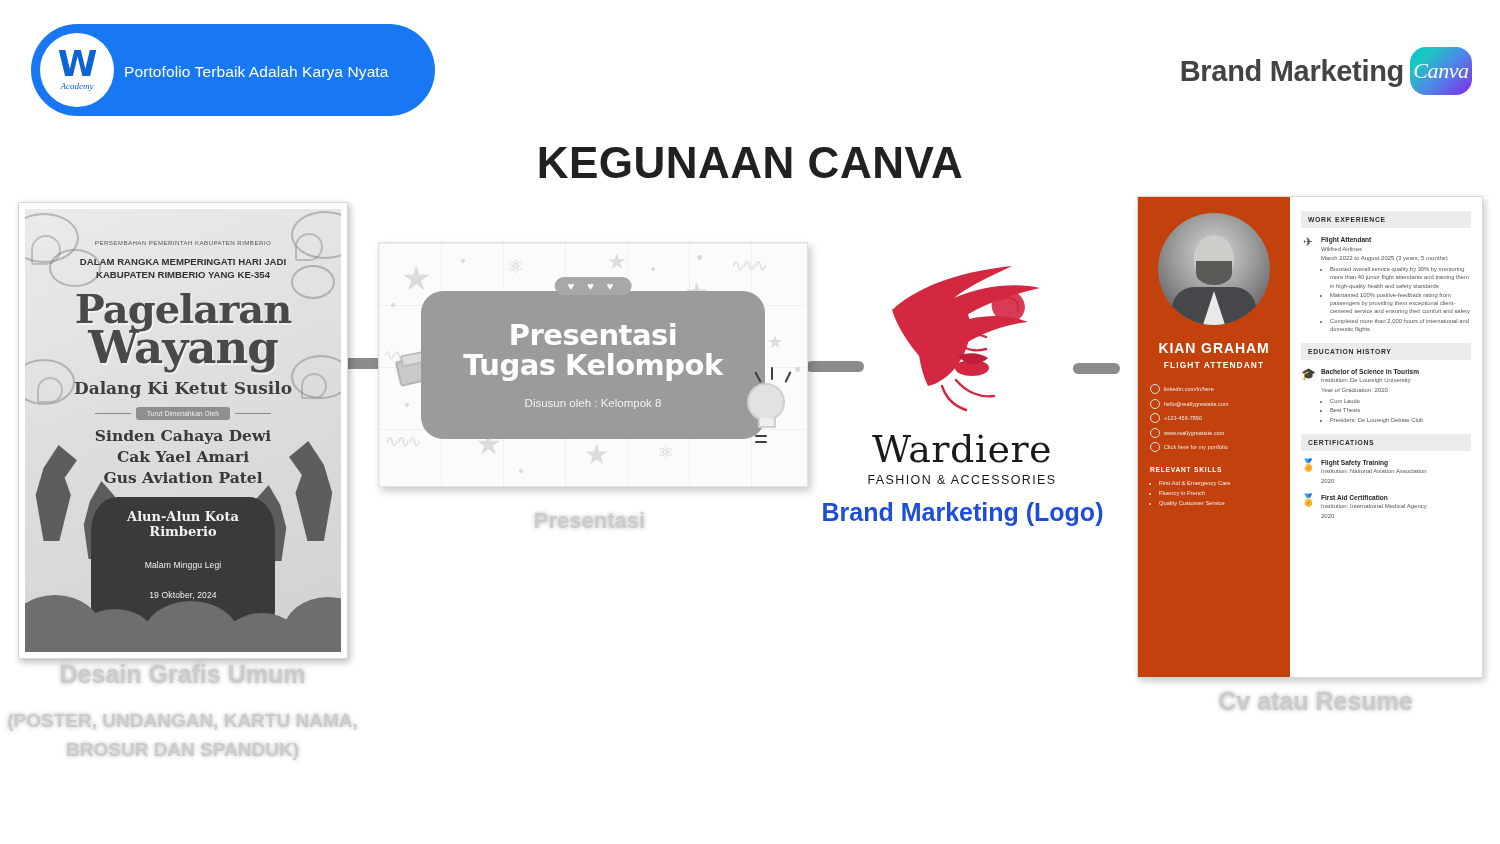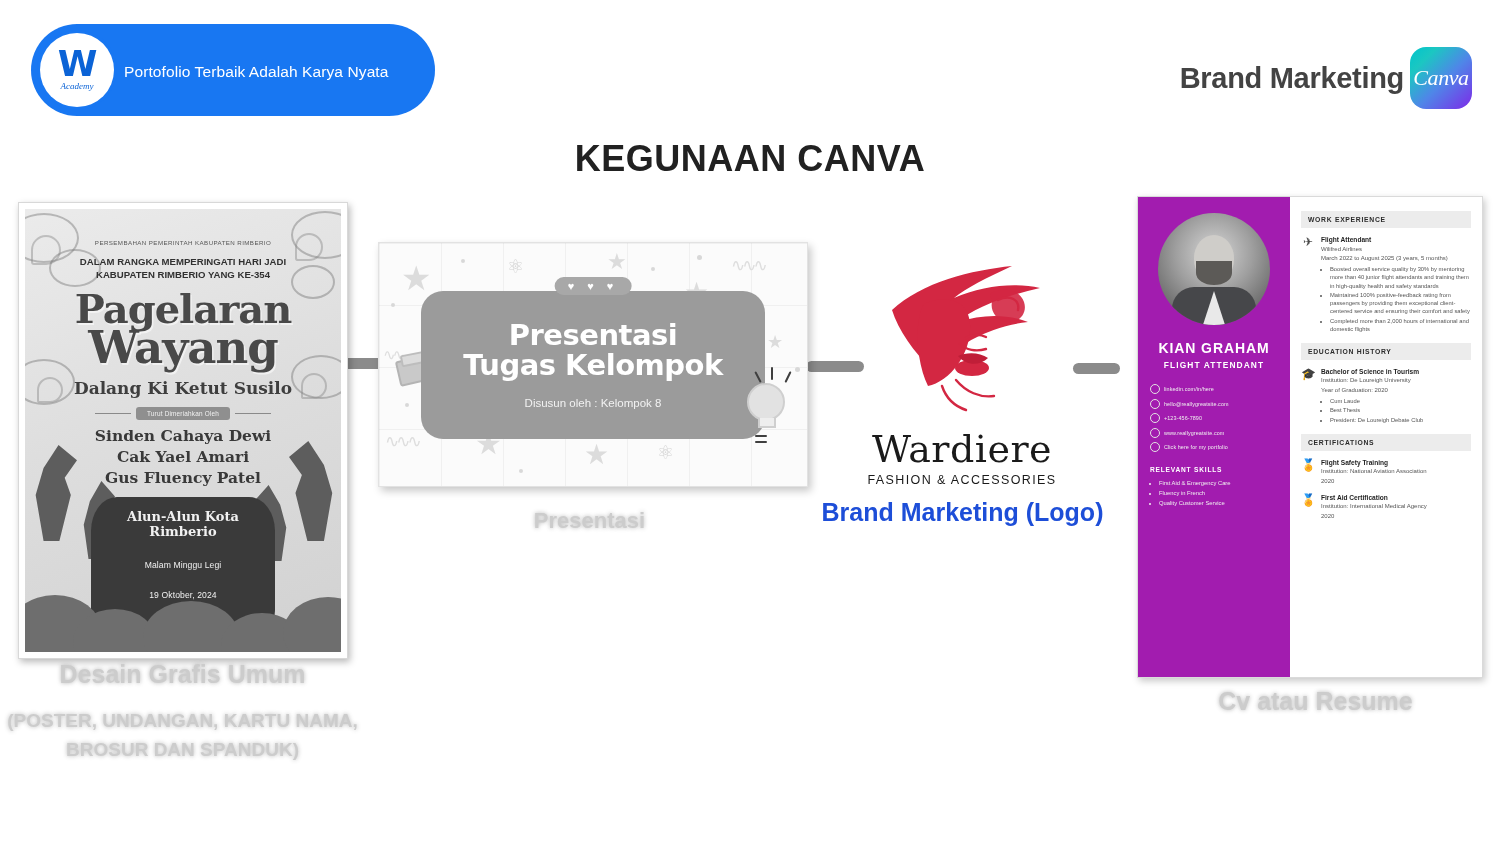--- a/index.html
+++ b/index.html
@@ -34,33 +34,33 @@
   #wa-title{
     font-size:33px;font-weight:bold;letter-spacing:-.5px;line-height:1;
     padding-bottom:3px;border-bottom:2px solid #ffffff;display:inline-block;
   }
   #wa-tagline{font-size:15.5px;margin-top:4px;letter-spacing:.1px;}
 
   
   #hdr-right{right:28px;top:47px;display:flex;align-items:center;gap:6px;}
   #hdr-right-label{font-size:29px;font-weight:bold;color:#434343;letter-spacing:-.3px;}
   #canva-logo{
-    width:62px;height:62px;border-radius:16px;
+    width:62px;height:48px;border-radius:16px;
     background:linear-gradient(135deg,#00C4CC 0%,#1BC7C2 22%,#4F86E8 55%,#7D2AE8 100%);
     display:flex;align-items:center;justify-content:center;
   }
   #canva-logo span{
     color:#fff;font-size:22px;font-style:italic;
     font-family:"Liberation Serif",serif;letter-spacing:-.4px;
   }
 
   
   #slide-title{
     left:0;right:0;top:138px;text-align:center;
-    font-size:36px;font-weight:bold;color:#212121;letter-spacing:.5px;
+    font-size:44px;font-weight:bold;color:#212121;letter-spacing:.5px;
   }
 
   
   .connector{background:#8b8b8b;border-radius:6px;height:11px;}
   #conn-1{left:342px;top:358px;width:60px;}
   #conn-2{left:806px;top:361px;width:58px;}
   #conn-3{left:1073px;top:363px;width:47px;}
 
   
   #poster-card{
@@ -192,21 +192,21 @@
   }
 
   
   #cv-card{
     left:1137px;top:196px;width:344px;height:480px;
     background:#fff;border:1px solid #dadada;
     box-shadow:2px 3px 7px rgba(0,0,0,.22);
     display:flex;overflow:hidden;
   }
   #cv-left{
-    width:152px;background:#a21caf;color:#fff;flex:0 0 auto;
+    width:152px;background:#c2410c;color:#fff;flex:0 0 auto;
     padding:16px 12px 0;box-sizing:border-box;
   }
   #cv-photo{
     width:112px;height:112px;border-radius:50%;margin:0 auto;
     background:radial-gradient(circle at 50% 36%,#d7d7d7 0%,#9f9f9f 42%,#6d6d6d 75%,#575757 100%);
     position:relative;overflow:hidden;
   }
   #cv-photo .head{
     position:absolute;left:50%;transform:translateX(-50%);top:22px;
     width:40px;height:46px;border-radius:50% 50% 46% 46%;background:#cfcdc9;
@@ -317,21 +317,21 @@
       <div id="p-main2">Wayang</div>
       <div id="p-dalang">Dalang Ki Ketut Susilo</div>
       <div id="p-turut-wrap">
         <div class="ln"></div>
         <div id="p-turut">Turut Dimeriahkan Oleh</div>
         <div class="ln"></div>
       </div>
       <div id="p-names">
         <div class="p-name">Sinden Cahaya Dewi</div>
         <div class="p-name">Cak Yael Amari</div>
-        <div class="p-name">Gus Fluency Patel</div>
+        <div class="p-name">Gus Aviation Patel</div>
       </div>
     </div>
 
     <div class="puppet" style="left:8px;top:236px;width:44px;height:96px;clip-path:polygon(58% 0,100% 16%,72% 34%,86% 52%,60% 100%,24% 100%,6% 52%,24% 24%);"></div>
     <div class="puppet" style="right:6px;top:232px;width:46px;height:100px;clip-path:polygon(42% 0,0 16%,28% 34%,14% 52%,40% 100%,76% 100%,94% 52%,76% 24%);"></div>
     <div class="puppet" style="left:56px;top:272px;width:34px;height:78px;clip-path:polygon(60% 0,100% 20%,70% 40%,88% 60%,56% 100%,22% 100%,8% 56%,26% 26%);"></div>
     <div class="puppet" style="right:52px;top:276px;width:34px;height:76px;clip-path:polygon(40% 0,0 20%,30% 40%,12% 60%,44% 100%,78% 100%,92% 56%,74% 26%);"></div>
 
     <div id="p-box">
       <div id="p-venue">

